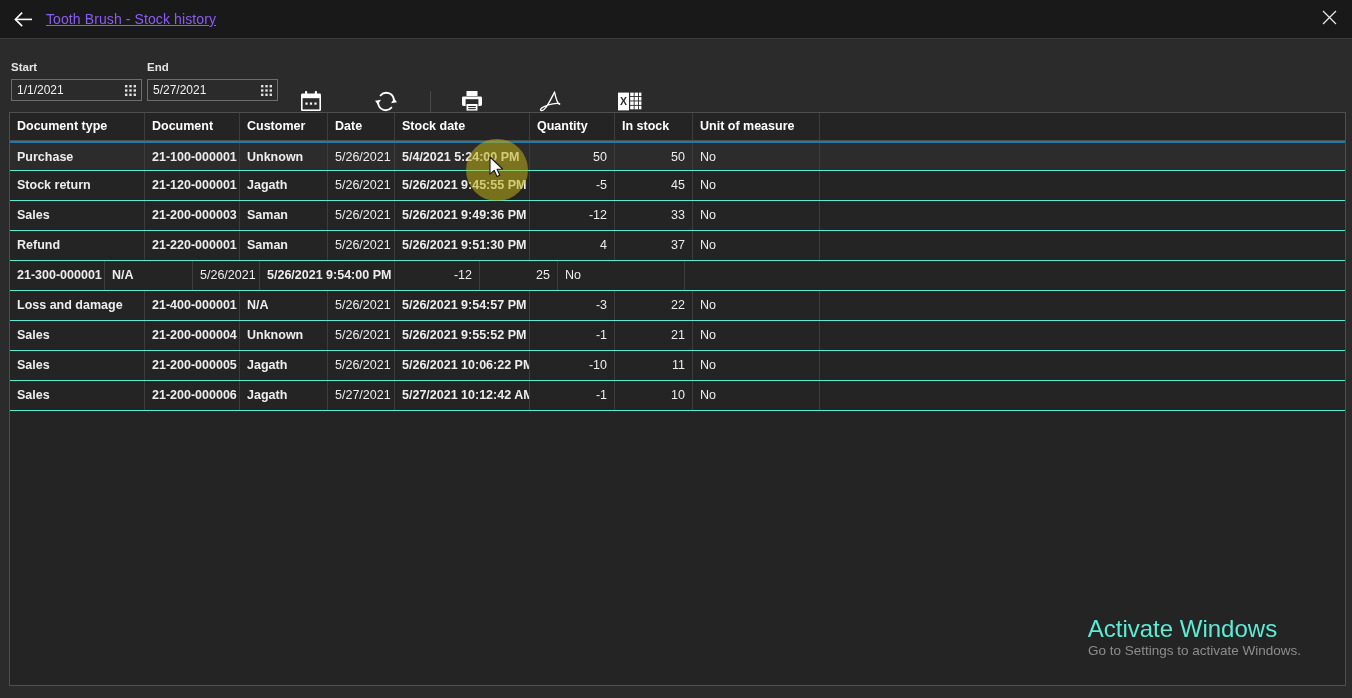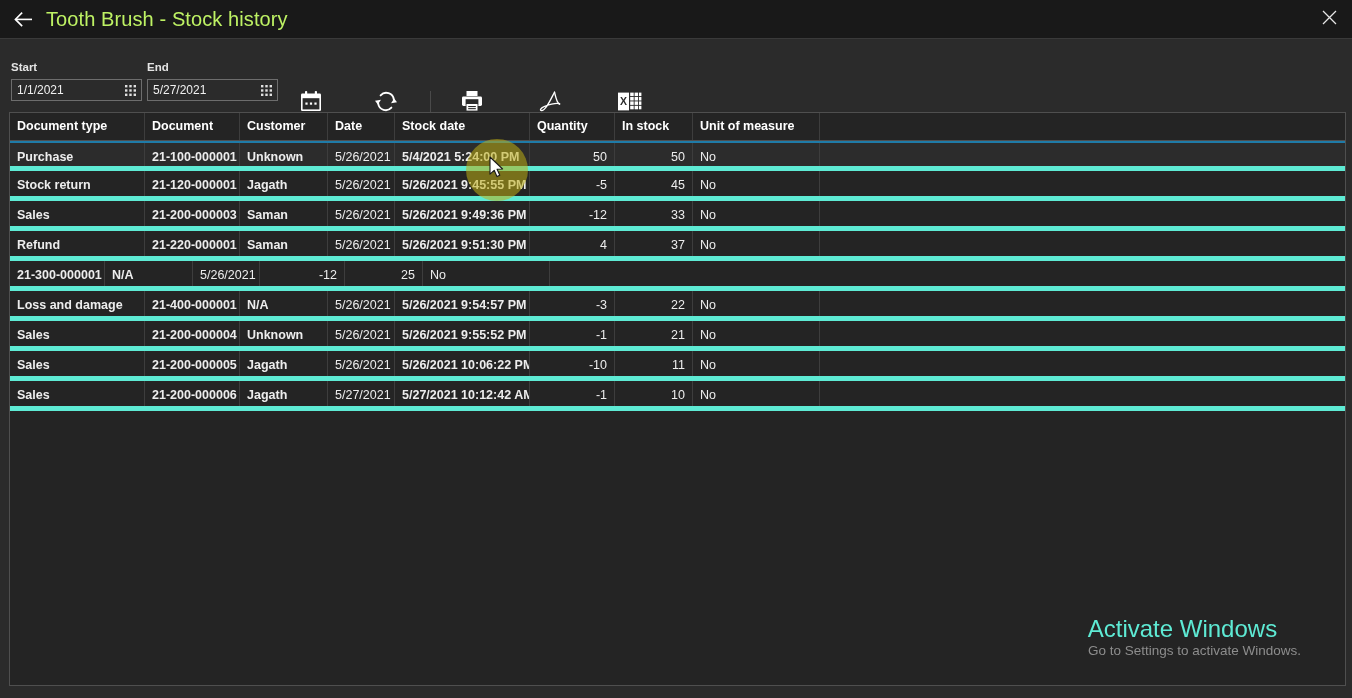--- a/index.html
+++ b/index.html
@@ -29,24 +29,25 @@
   .back-btn {
     width: 46px;
     height: 38px;
     display: flex;
     align-items: center;
     justify-content: center;
     flex: none;
   }
   .back-btn svg { display: block; }
   .window-title {
-    font-size: 20px;
-    color: #bef264;
+    font-size: 14px;
+    color: #8b5cf6;
     letter-spacing: 0.1px;
     white-space: nowrap;
+    text-decoration: underline;
   }
   .close-btn {
     position: absolute;
     right: 0; top: 0;
     width: 46px;
     height: 38px;
     display: flex;
     align-items: center;
     justify-content: center;
   }
@@ -162,21 +163,21 @@
     white-space: nowrap;
     overflow: hidden;
   }
   .hcell:last-child { border-right: none; }
 
   .rows { position: relative; }
   .row {
     display: flex;
     height: 30px;
     box-sizing: border-box;
-    border-bottom: 5px solid #5eead4;
+    border-bottom: 1px solid #5eead4;
     background: #242424;
   }
   .row.selected {
     background: #2c2c2c;
     border-top: 2px solid #1f7ba8;
   }
   .cell {
     font-size: 12.5px;
     color: #ededed;
     line-height: 29px;
@@ -453,20 +454,21 @@
       <div class="cell c5 num">4</div>
       <div class="cell c6 num">37</div>
       <div class="cell c7">No</div>
       <div class="cell c8"></div>
     </div>
 
     <div class="row">
       <div class="cell c1 bold">21-300-000001</div>
       <div class="cell c2 bold">N/A</div>
       <div class="cell c3">5/26/2021</div>
+      <div class="cell c4 bold">5/26/2021 9:54:00 PM</div>
       <div class="cell c5 num">-12</div>
       <div class="cell c6 num">25</div>
       <div class="cell c7">No</div>
       <div class="cell c8"></div>
     </div>
 
     <div class="row">
       <div class="cell c0 bold">Loss and damage</div>
       <div class="cell c1 bold">21-400-000001</div>
       <div class="cell c2 bold">N/A</div>

